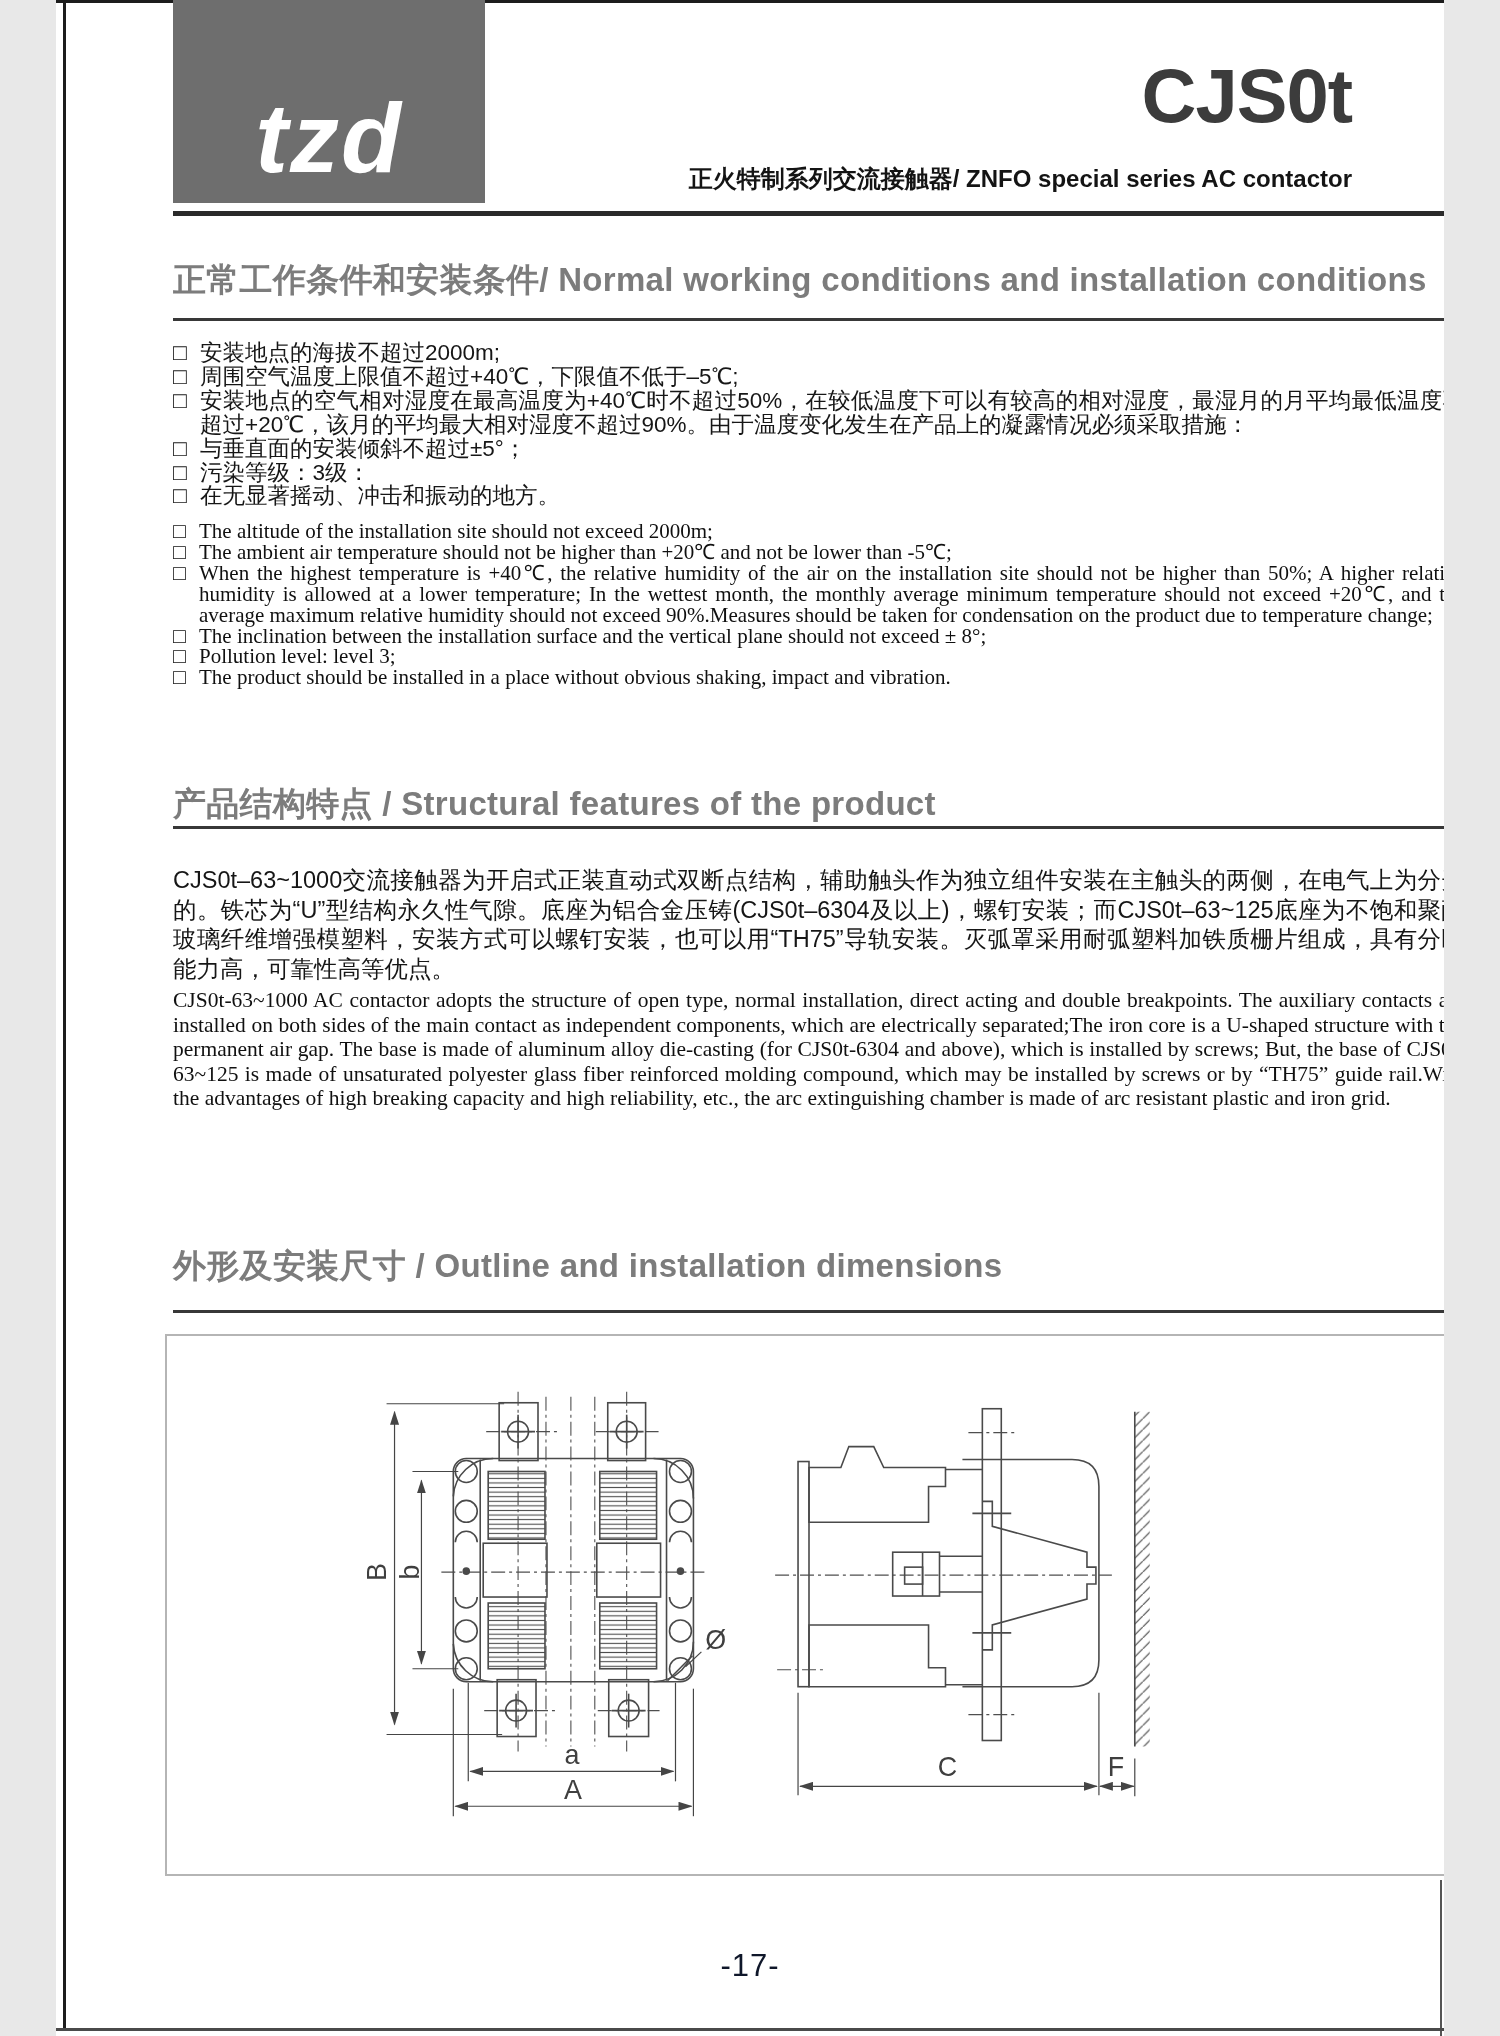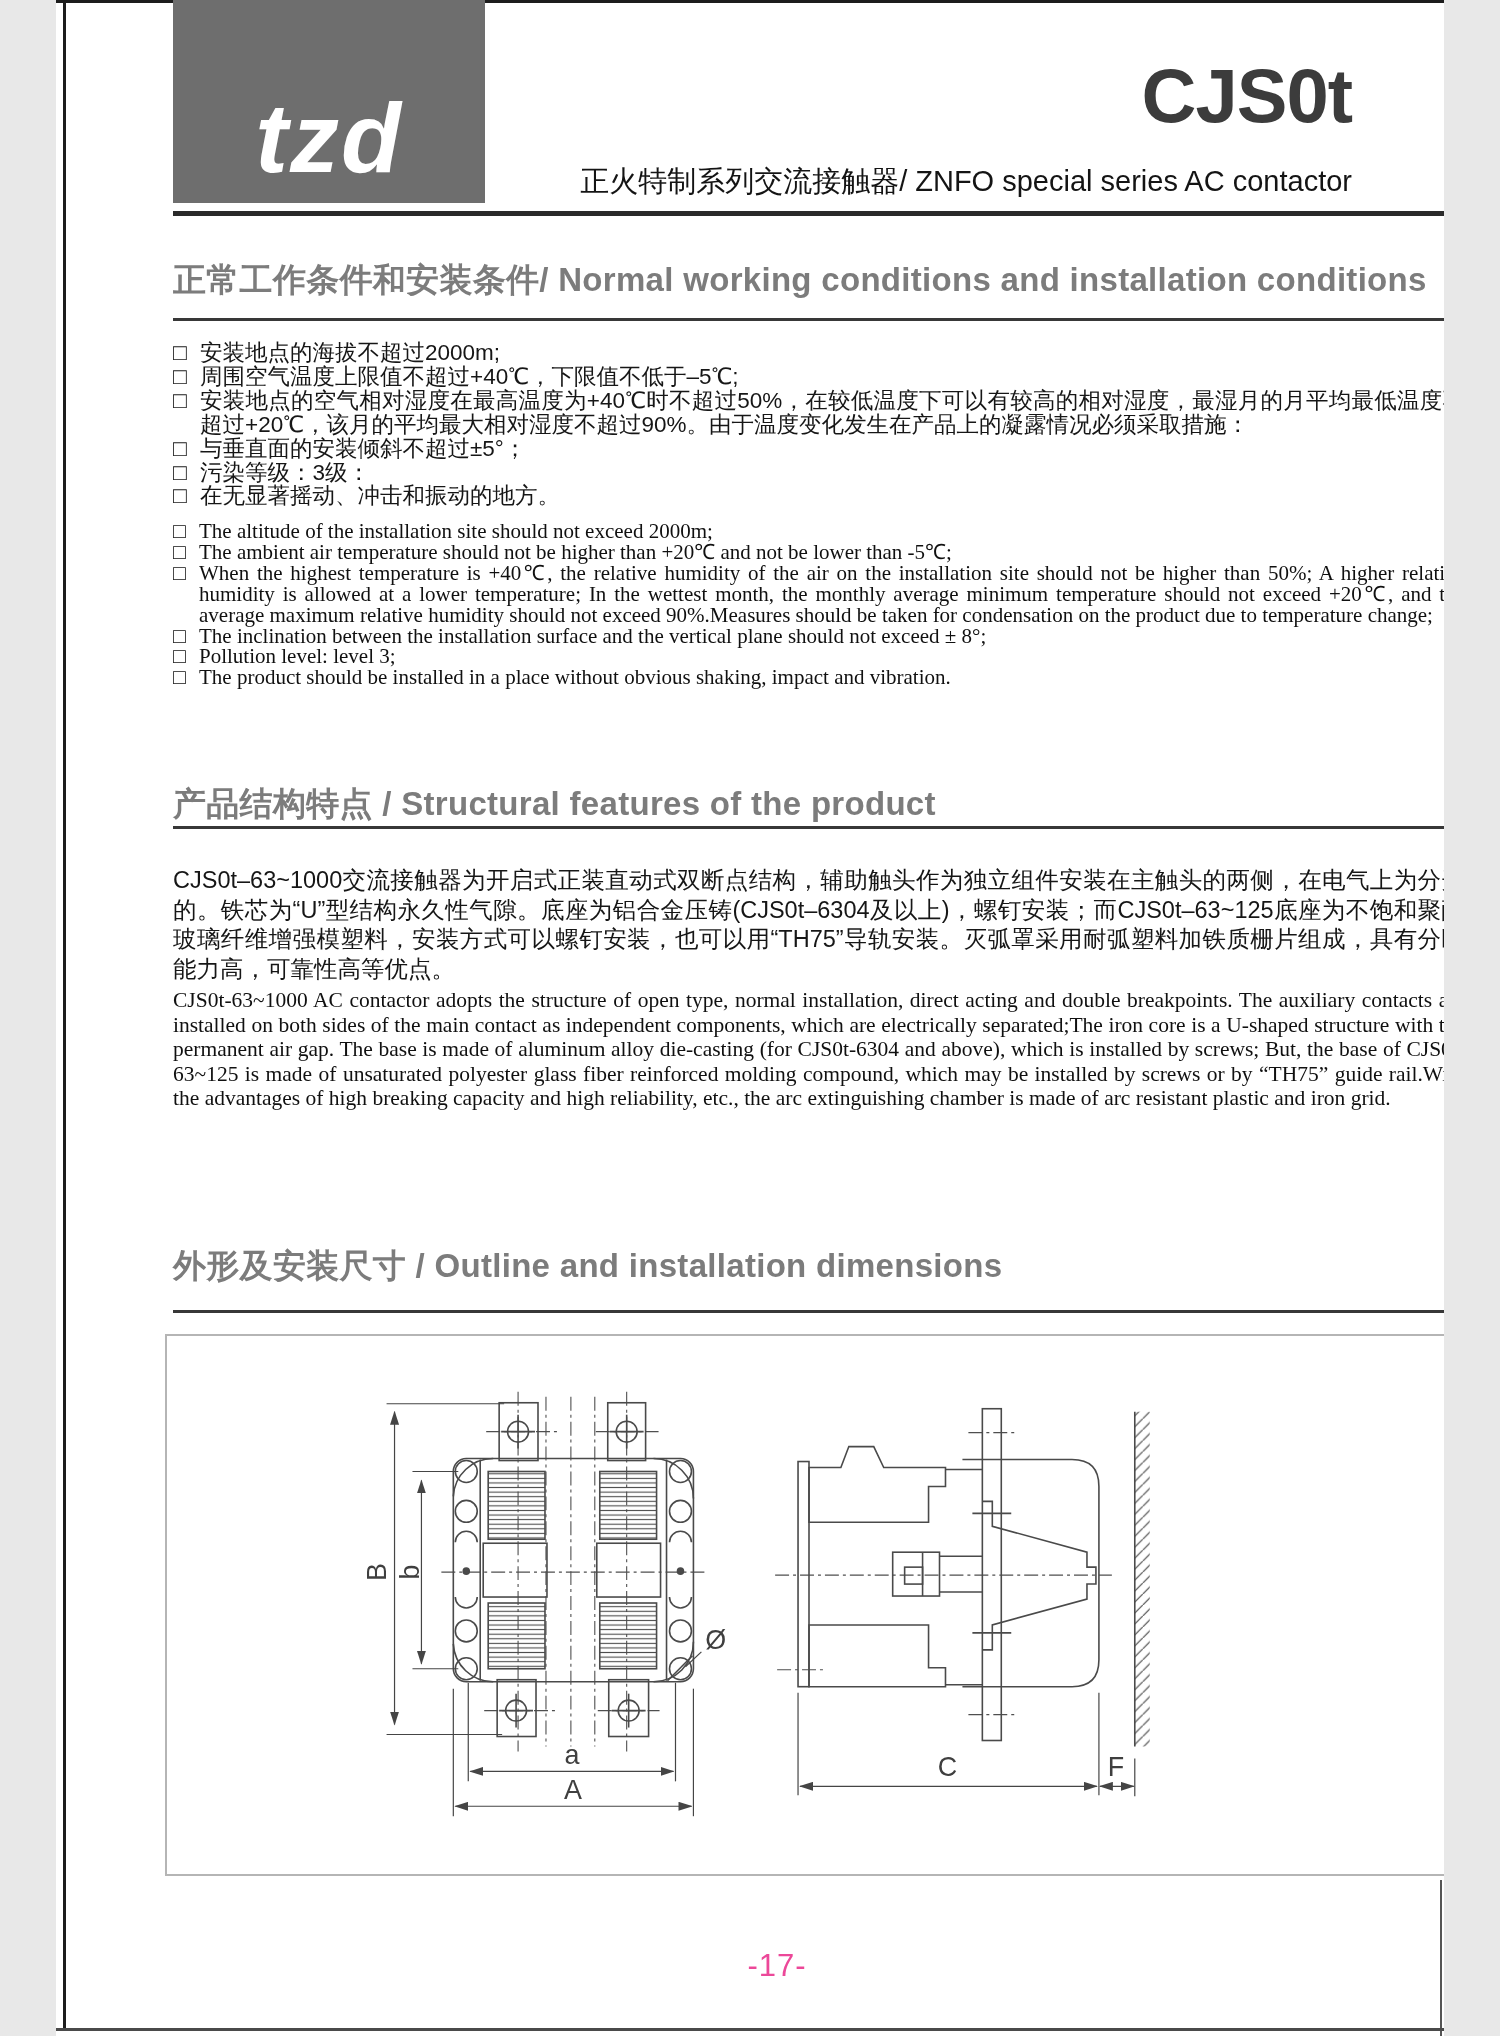--- a/index.html
+++ b/index.html
@@ -13,21 +13,21 @@
   .edge.bottom{left:0;bottom:5px;width:100%;height:3px;background:#4a4a4a;}
 
   
   .logo-box{position:absolute;left:117px;top:0;width:312px;height:203px;background:#6e6e6e;
             display:flex;align-items:flex-end;justify-content:center;}
   .logo-box span{font-style:italic;font-weight:bold;font-size:98px;color:#ffffff;line-height:1;
                  padding-bottom:16px;letter-spacing:2px;}
   .model-title{position:absolute;right:92px;top:58px;width:800px;text-align:right;
                font-size:76px;font-weight:bold;color:#3c3c3c;letter-spacing:-1px;line-height:1;}
   .subtitle{position:absolute;right:92px;top:165px;width:1000px;text-align:right;
-            font-size:29px;font-weight:normal;color:#141414;line-height:1.15;}
+            font-size:24px;font-weight:bold;color:#141414;line-height:1.15;}
   .rule{position:absolute;left:117px;width:1292px;background:#2a2a2a;}
   .rule.header-rule{top:211px;height:5px;}
   .sec-head{position:absolute;left:117px;width:1292px;font-size:33px;font-weight:bold;color:#7c7c7c;
             letter-spacing:0.3px;line-height:1.1;}
   .sec-rule{height:3px;background:#383838;}
 
   
   .blist{position:absolute;left:117px;width:1292px;list-style:none;margin:0;padding:0;}
   .blist li{display:flex;}
   .blist .bl{flex:none;width:27px;}
@@ -42,21 +42,21 @@
 
   
   .drawing-box{position:absolute;left:109px;top:1334px;width:1282px;height:538px;border:2px solid #b5b5b5;}
   .drawing-box svg{display:block;width:1282px;height:538px;}
   svg text{font-family:"Liberation Sans", sans-serif;fill:#3f3f3f;font-size:27px;}
   .dd{stroke:#4f4f4f;stroke-width:1.1;stroke-dasharray:14 4 3 4;fill:none;}
   .ln{stroke:#4a4a4a;stroke-width:1.6;fill:none;}
   .dim{stroke:#454545;stroke-width:1.2;fill:none;}
 
   .page-number{position:absolute;left:0;top:1948px;width:100%;text-align:center;
-               font-size:31px;color:#ec4899;letter-spacing:1px;margin-left:27px;}
+               font-size:31px;color:#0f172a;letter-spacing:1px;}
 </style>
 </head>
 <body>
 
 <div class="page">
 
   <div class="edge top"></div>
   <div class="edge left"></div>
   <div class="edge right"></div>
   <div class="edge bottom"></div>

